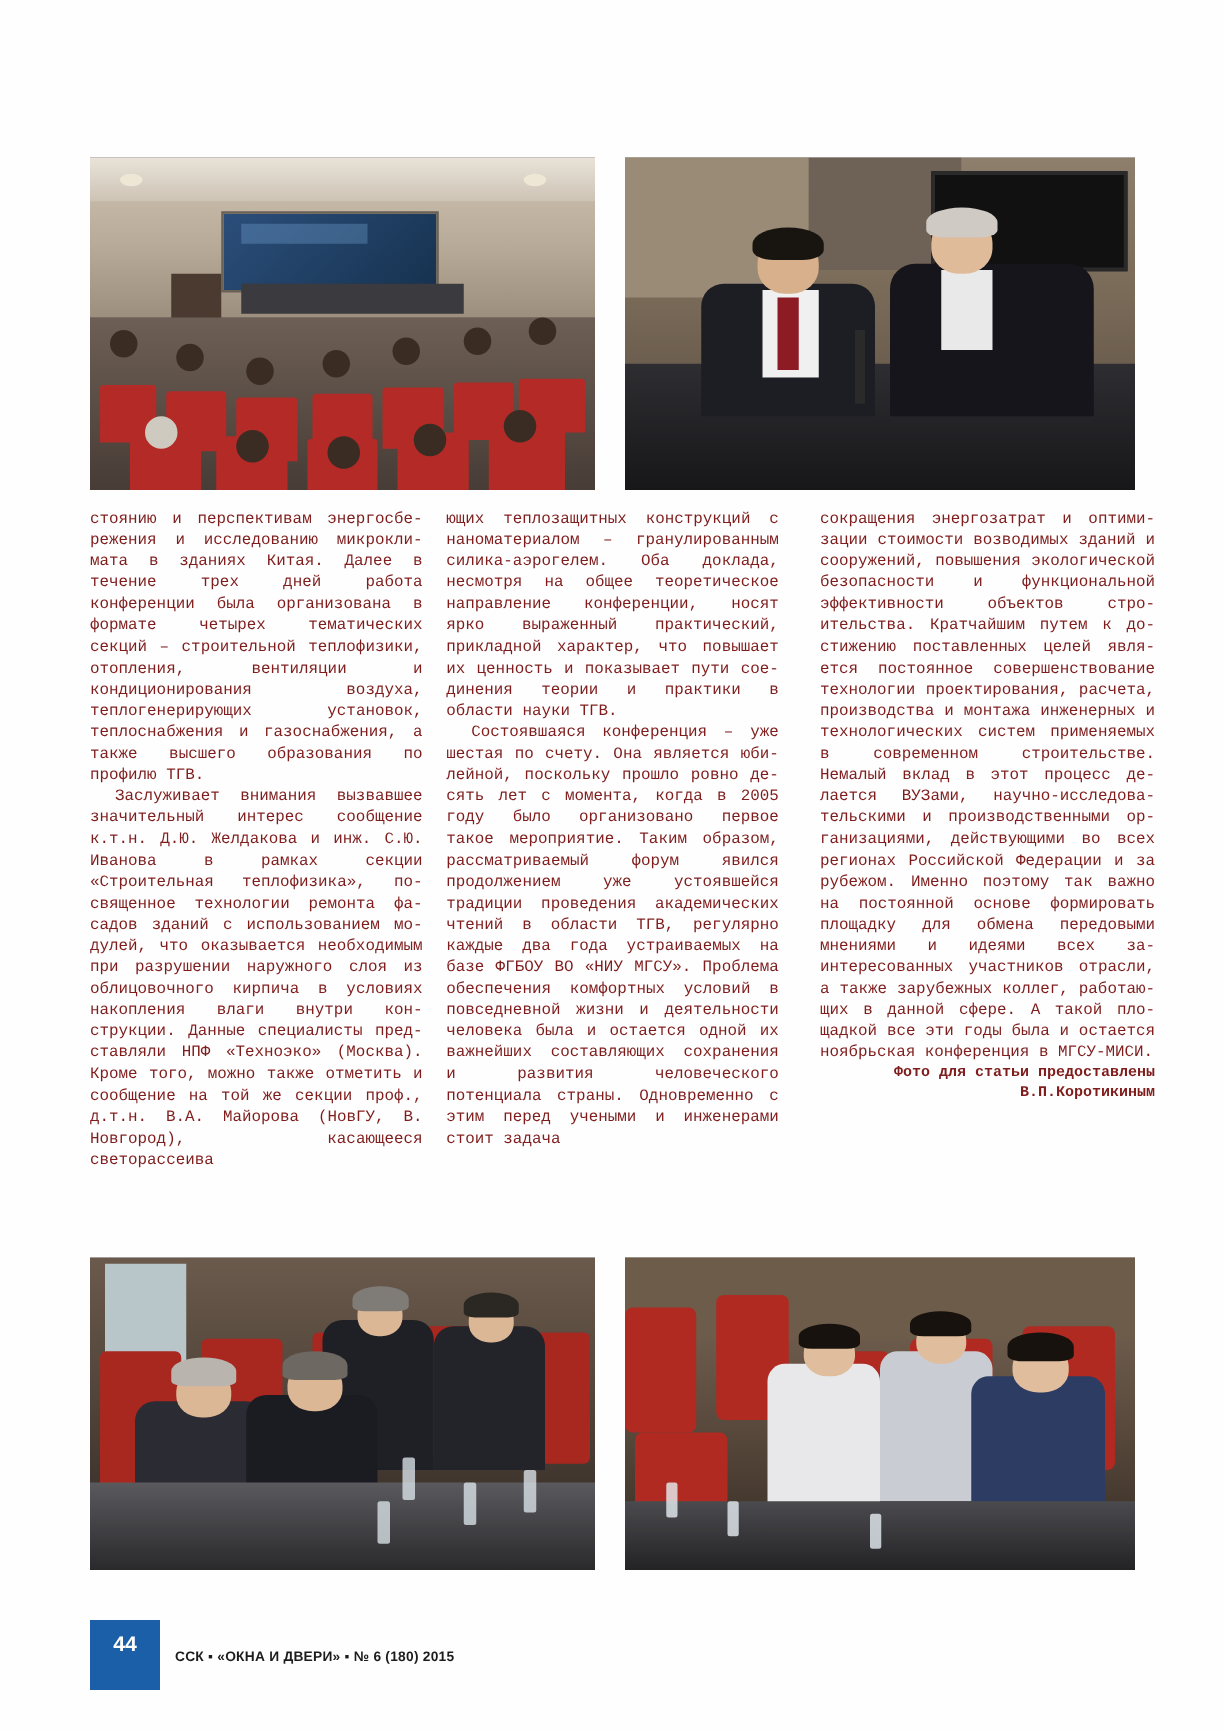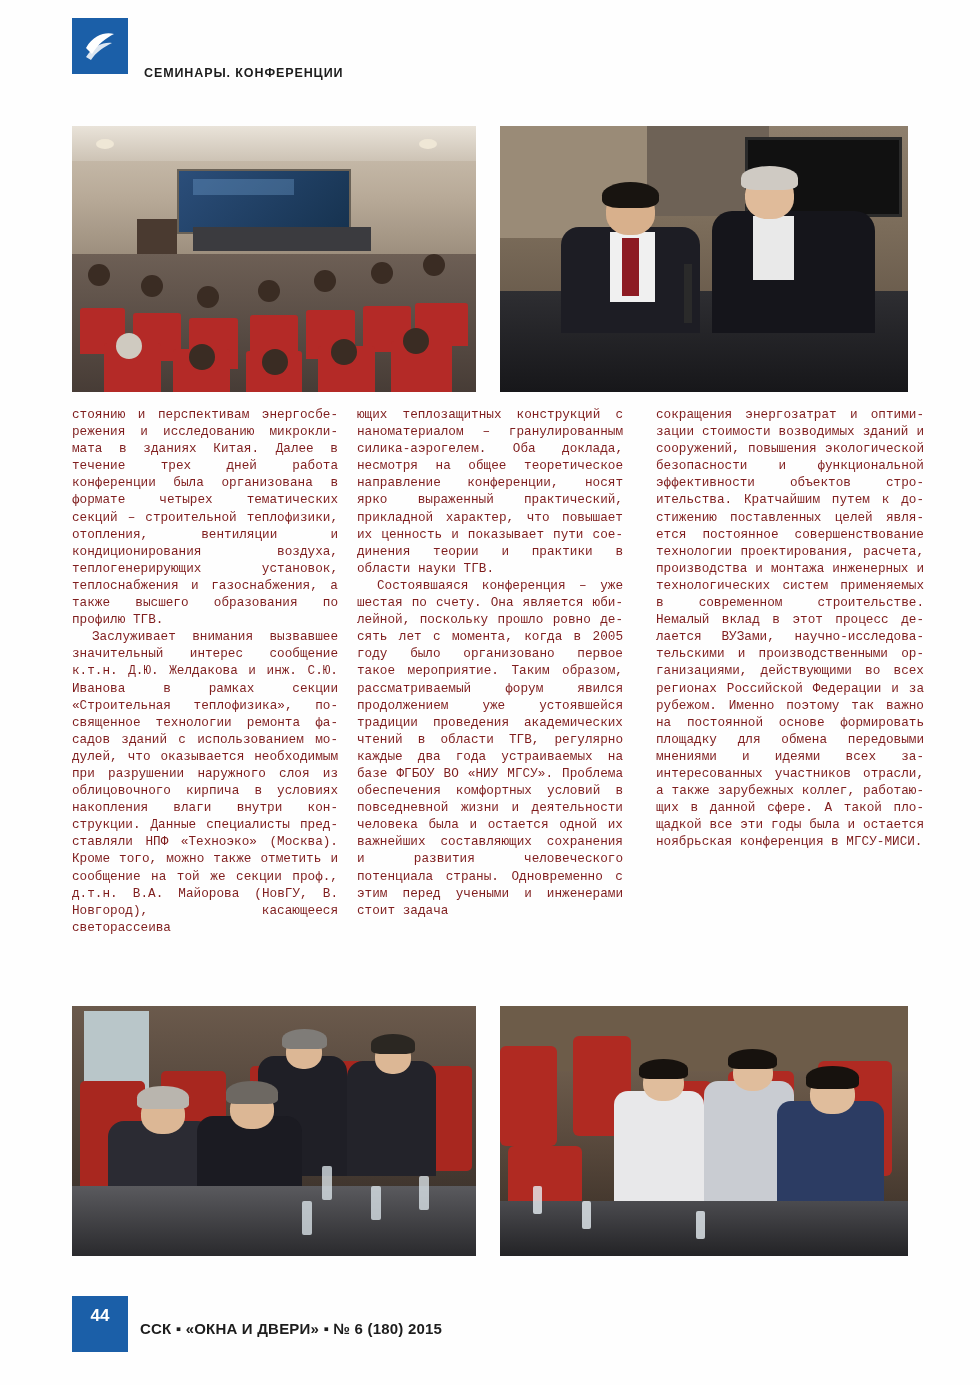--- a/index.html
+++ b/index.html
@@ -171,40 +171,31 @@
     width: 56px;
     text-align: center;
     color: #ffffff;
     font-size: 17px;
     font-weight: bold;
   }
   .footer-text {
     position: absolute;
     left: 140px;
     top: 1320px;
-    font-size: 15px;
+    font-size: 11px;
     font-weight: bold;
     letter-spacing: 0.2px;
     color: #1c1c1c;
   }
 </style>
 </head>
 <body>
 
 <div class="page">
 
-  <div class="header">
-    <div class="logo-box">
-      <svg class="logo-mark" viewBox="0 0 40 40">
-        <path d="M6 22 C14 8, 26 6, 34 8 C26 12, 18 18, 12 28 Z" fill="#ffffff"></path>
-        <path d="M6 31 C14 19, 24 16, 32 17 C24 21, 16 26, 11 34 Z" fill="#ffffff" opacity="0.85"></path>
-      </svg>
-    </div>
-    <div class="header-title">СЕМИНАРЫ. КОНФЕРЕНЦИИ</div>
-  </div>
 
   <div class="photo" id="photo-top-left">
     <div class="inner">
       <div class="p1-wall"></div>
       <div class="p1-ceiling"></div>
       <div class="p1-lamp" style="left:6%; top:5%; width:18px; height:10px;"></div>
       <div class="p1-lamp" style="left:86%; top:5%; width:18px; height:10px;"></div>
       <div class="p1-screen">
           <div class="p1-screen-gl"></div>
         </div>
@@ -267,20 +258,22 @@
     <p>Заслуживает внимания вызвав­шее значительный интерес сообще­ние к.т.н. Д.Ю. Желдакова и инж. С.Ю. Иванова в рамках секции «Строительная теплофизика», по­священное технологии ремонта фа­садов зданий с использованием мо­дулей, что оказывается необходи­мым при разрушении наружного слоя из облицовочного кирпича в усло­виях накопления влаги внутри кон­струкции. Данные специалисты пред­ставляли НПФ «Техноэко» (Москва). Кроме того, можно также отметить и сообщение на той же секции проф., д.т.н. В.А. Майорова (НовГУ, В. Нов­город), касающееся светорассеива­</p>
   </div>
 
   <div class="col" id="col-2">
     <p class="noindent">ющих теплозащитных конструкций с наноматериалом – гранулирован­ным силика-аэрогелем. Оба докла­да, несмотря на общее теоретиче­ское направление конференции, но­сят ярко выраженный практический, прикладной характер, что повышает их ценность и показывает пути сое­динения теории и практики в области науки ТГВ.</p>
     <p>Состоявшаяся конференция – уже шестая по счету. Она является юби­лейной, поскольку прошло ровно де­сять лет с момента, когда в 2005 го­ду было организовано первое такое мероприятие. Таким образом, рас­сматриваемый форум явился продол­жением уже устоявшейся традиции проведения академических чтений в области ТГВ, регулярно каждые два года устраиваемых на базе ФГБОУ ВО «НИУ МГСУ». Проблема обеспе­чения комфортных условий в повсед­невной жизни и деятельности челове­ка была и остается одной их важней­ших составляющих сохранения и раз­вития человеческого потенциала страны. Одновременно с этим перед учеными и инженерами стоит задача</p>
   </div>
 
   <div class="col" id="col-3">
     <p class="noindent">сокращения энергозатрат и оптими­зации стоимости возводимых зданий и сооружений, повышения экологи­ческой безопасности и функциональ­ной эффективности объектов стро­ительства. Кратчайшим путем к до­стижению поставленных целей явля­ется постоянное совершенствование технологии проектирования, расчета, производства и монтажа инженерных и технологических систем применяе­мых в современном строительстве. Немалый вклад в этот процесс де­лается ВУЗами, научно-исследова­тельскими и производственными ор­ганизациями, действующими во всех регионах Российской Федерации и за рубежом. Именно поэтому так важно на постоянной основе форми­ровать площадку для обмена пере­довыми мнениями и идеями всех за­интересованных участников отрасли, а также зарубежных коллег, работаю­щих в данной сфере. А такой пло­щадкой все эти годы была и остает­ся ноябрьская конференция в МГСУ-МИСИ.</p>
+    <p class="credit">Фото для статьи предоставлены
+В.П.Коротикиным</p>
   </div>
 
   <div class="photo" id="photo-bot-left">
     <div class="inner">
       <div class="p3-bg"></div>
       <div class="p3-win"></div>
       <div class="p3-chairs">
         <i style="left:2%;  top:30%; width:16%; height:44%;"></i>
         <i style="left:22%; top:26%; width:16%; height:46%;"></i>
         <i style="left:44%; top:24%; width:16%; height:44%;"></i>

